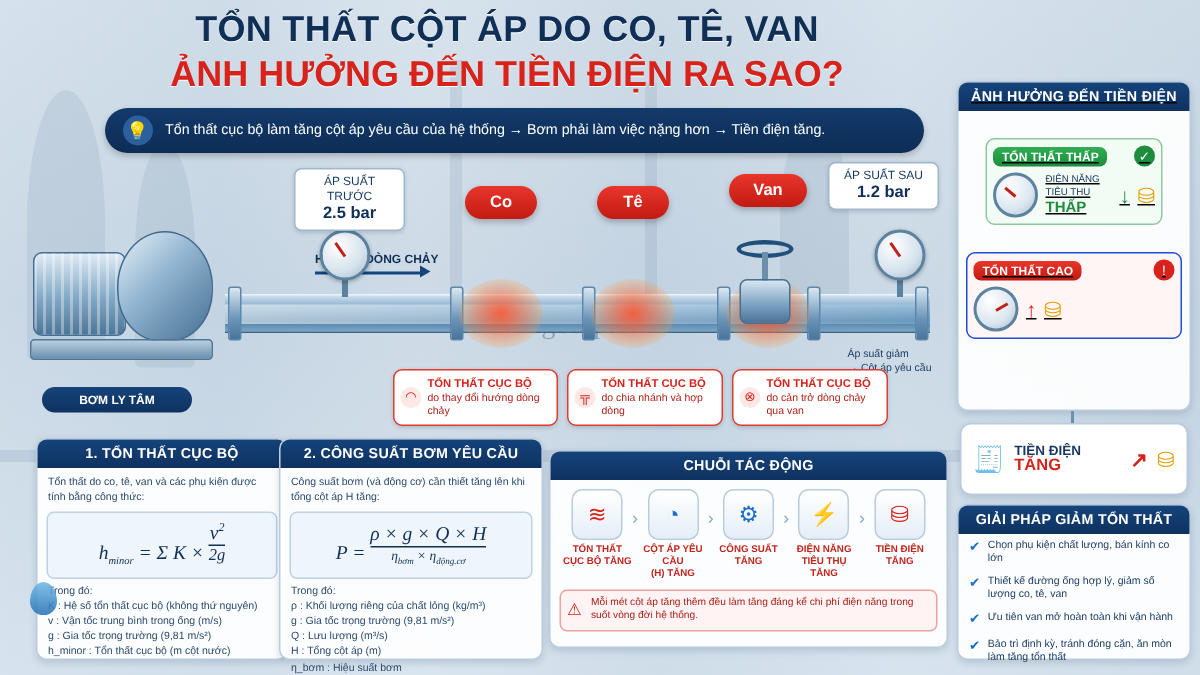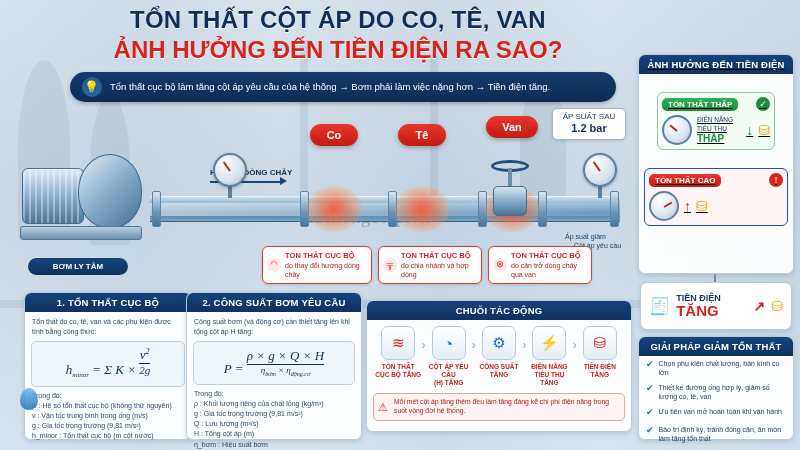--- a/index.html
+++ b/index.html
@@ -297,20 +297,24 @@
   <div class="arrow-flow">
     <span>HƯỚNG DÒNG CHẢY</span>
     <span class="head"></span>
   </div>
 
   <div class="gstem" style="left:228px;top:186px;"></div>
   <div class="gauge" style="left:213px;top:153px;"></div>
   <div class="gstem" style="left:598px;top:186px;"></div>
   <div class="gauge" style="left:583px;top:153px;"></div>
 
+  <div class="tag" style="left:196px;top:112px;width:74px;">
+    <span>ÁP SUẤT TRƯỚC</span>
+    <b>2.5 bar</b>
+  </div>
   <div class="tag" style="left:552px;top:108px;width:74px;text-align:center;">
     <span>ÁP SUẤT SAU</span>
     <b>1.2 bar</b>
   </div>
   <div class="tag" style="left:560px;top:230px;width:70px;text-align:left;font-size:7px;white-space:pre-line;border:none;background:transparent;box-shadow:none;color:#1d3f65;">Áp suất giảm
 → Cột áp yêu cầu
 tăng</div>
 
   <div class="pill red" style="left:310px;top:124px;width:48px;height:22px;">
     <span>Co</span>
@@ -441,21 +445,21 @@
       </div>
     </div>
   </div>
 
   <div class="connector" style="left:714px;top:274px;width:2px;height:10px;"></div>
 
   <div class="tdt">
     <span style="font-size:17px;color:#1b4f87;">🧾</span>
     <div style="flex:1;">
       <div style="font-size:9px;color:#17375e;font-weight:bold;">TIỀN ĐIỆN</div>
-      <div style="font-size:15px;color:#d6231c;font-weight:bold;line-height:1.05;">TĂNG</div>
+      <div style="font-size:11px;color:#d6231c;font-weight:bold;line-height:1.05;">TĂNG</div>
     </div>
     <span class="arrow-up">↗</span>
     <span class="coins">⛁</span>
   </div>
 
   <div class="card" style="left:638px;top:336px;width:156px;height:104px;">
     <div class="card-head">GIẢI PHÁP GIẢM TỔN THẤT</div>
     <div class="sol-row">
       <span class="chk">✔</span>
       <span>Chọn phụ kiện chất lượng, bán kính co lớn</span>

